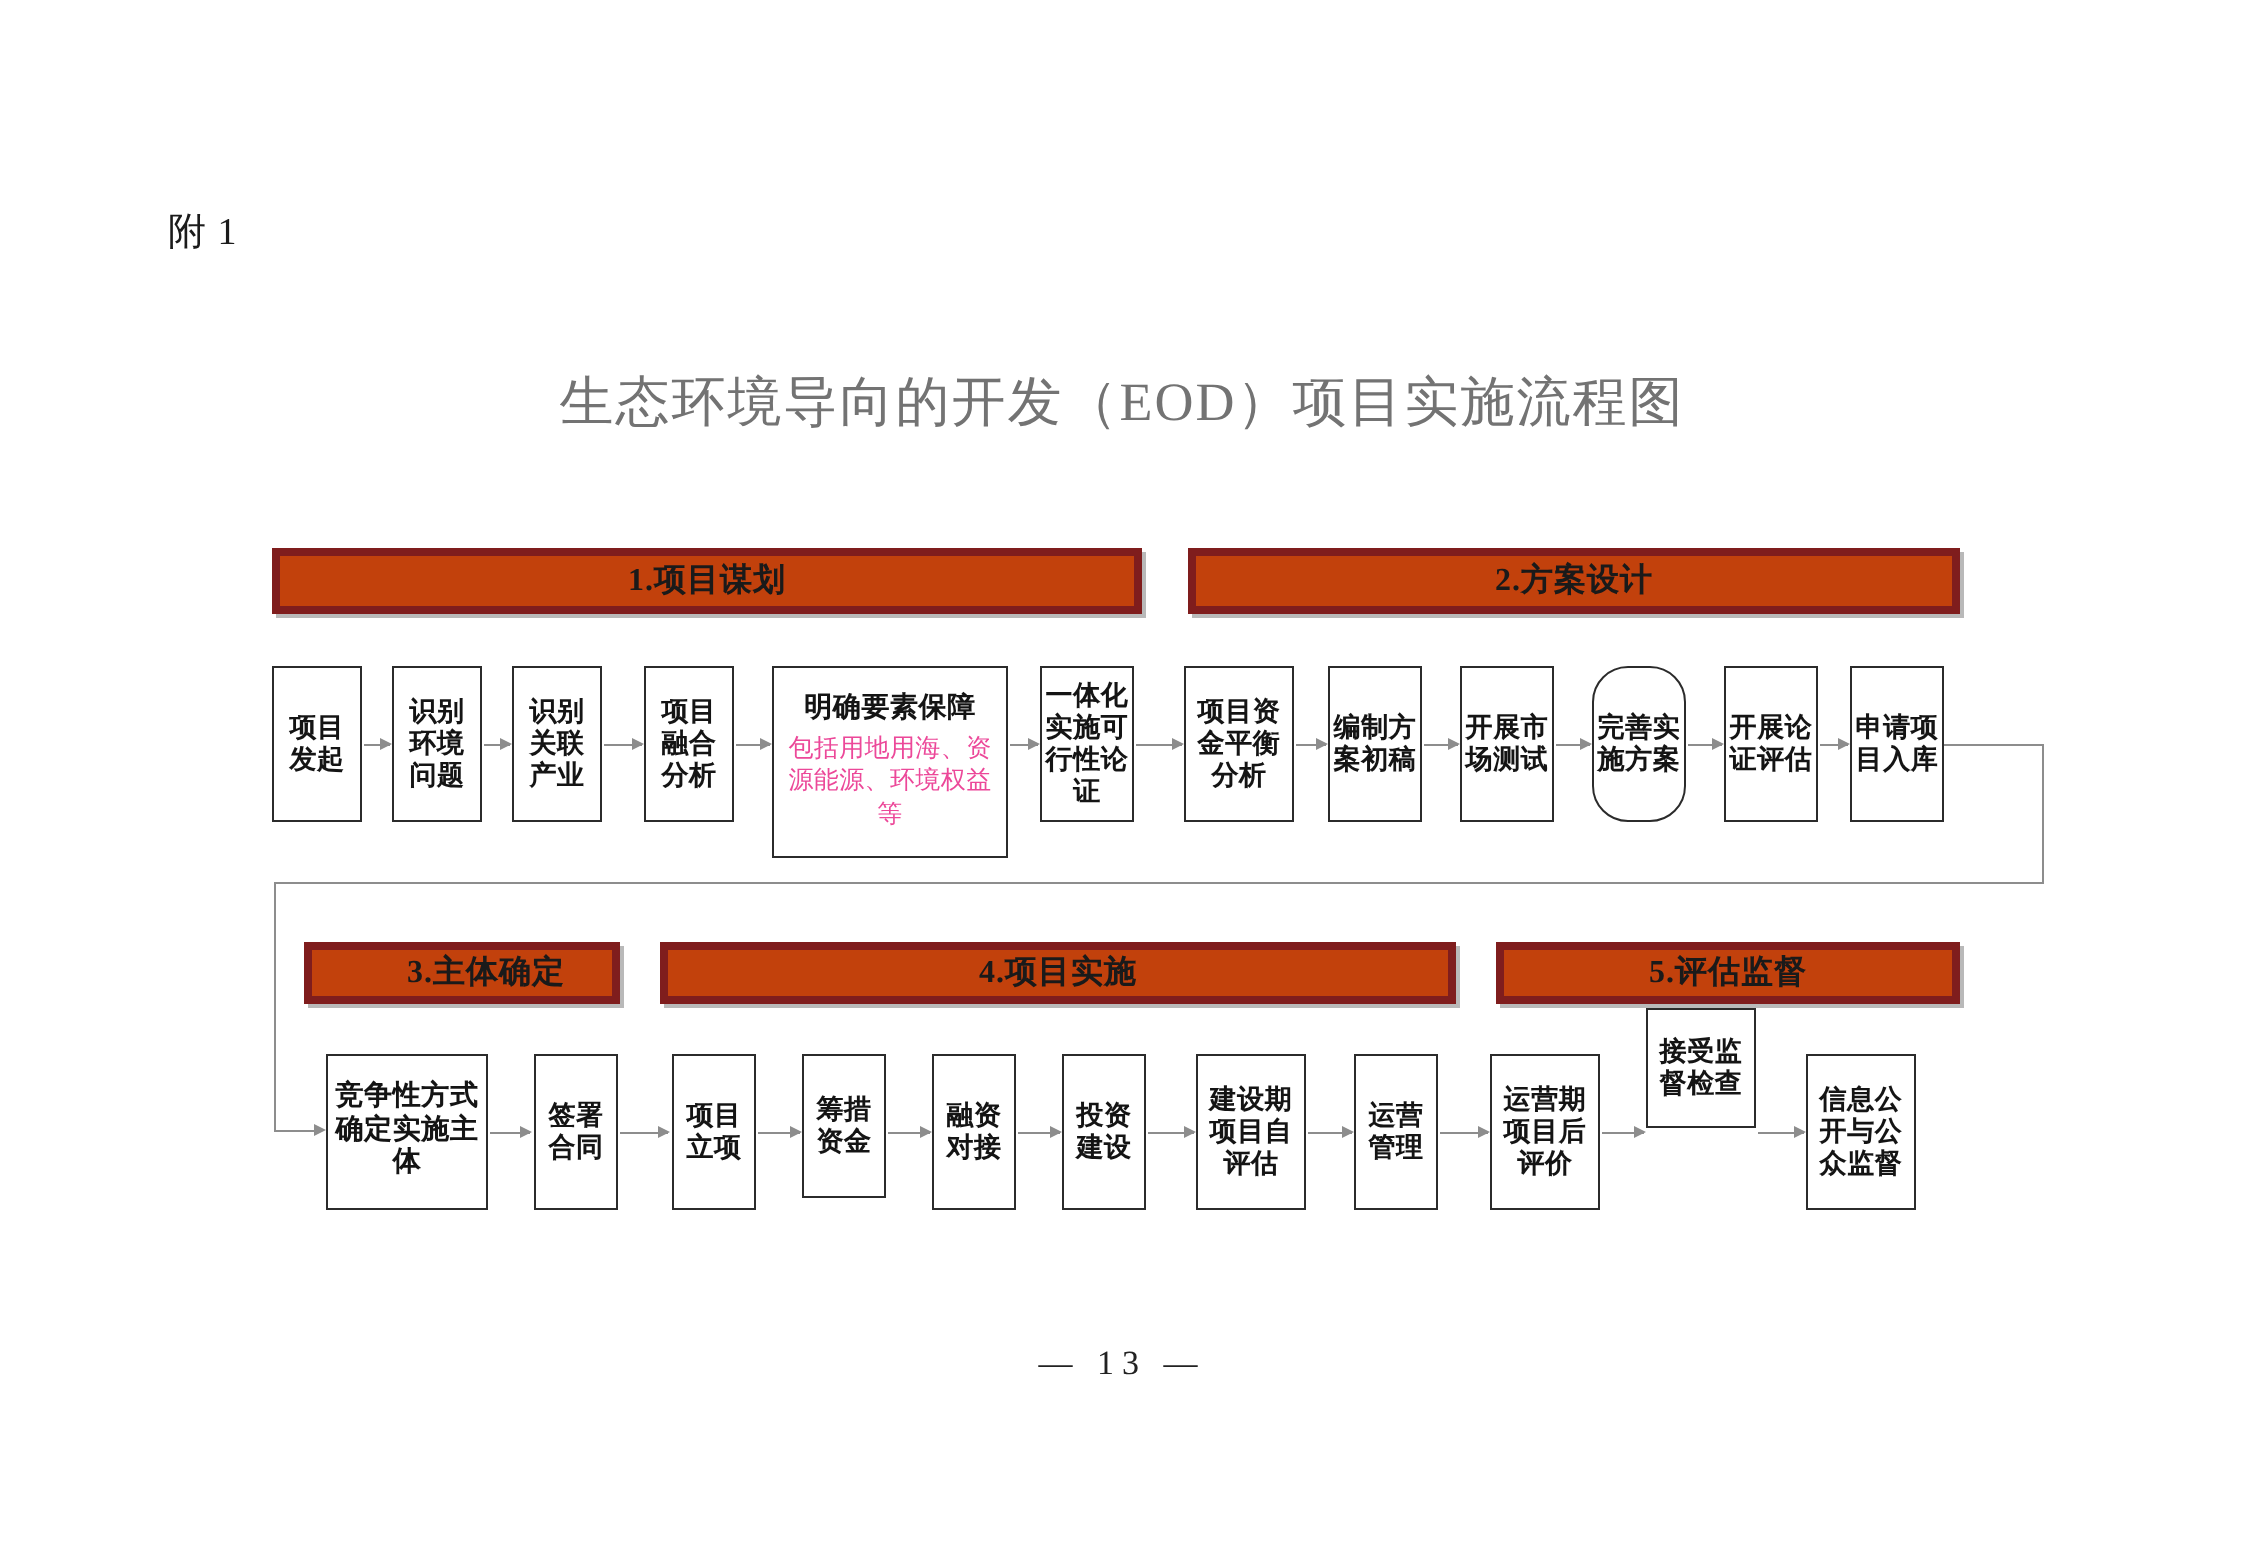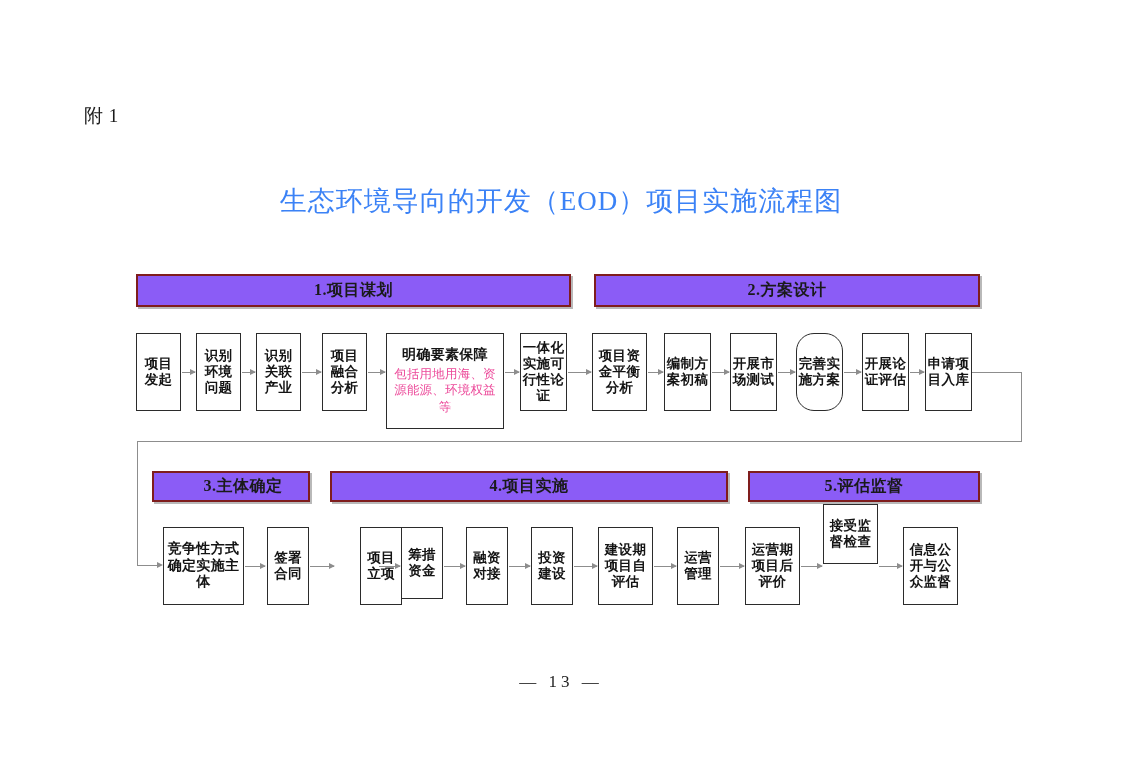--- a/index.html
+++ b/index.html
@@ -34,39 +34,39 @@
 
   
   .doc-title {
     position: absolute;
     left: 0;
     right: 0;
     top: 183px;
     text-align: center;
     font-size: 27px;
     font-family: "Liberation Serif", "DejaVu Serif", serif;
-    color: #3b82f6;
+    color: #737373;
     letter-spacing: 1px;
     white-space: nowrap;
   }
 
   
   .flow {
     position: absolute;
     left: 0;
     top: 0;
     width: 1122px;
     height: 784px;
   }
 
   
   .stage-bar {
     position: absolute;
-    background: #8b5cf6;
-    border: 2px solid #7f1d1d;
+    background: #c2410c;
+    border: 4px solid #7f1d1d;
     box-shadow: 2px 2px 0 #b9b9b9;
     display: flex;
     align-items: center;
     justify-content: center;
     font-size: 16px;
     font-family: "Liberation Serif", "DejaVu Serif", serif;
     font-weight: bold;
     color: #1a1a1a;
     letter-spacing: 0.5px;
     box-sizing: border-box;
@@ -223,21 +223,21 @@
     <div class="conn-seg conn-v" style="left:137px; top:441px; height:125px;"></div>
     <div class="conn-seg conn-h" style="left:137px; top:565px; width:21px;"></div>
     <div class="conn-arrow-head" style="left:157px; top:562px;"></div>
 
     <div class="node wide" style="left:163px; top:527px; width:81px; height:78px;">
       <span class="title">竞争性方式确定实施主体</span>
     </div>
     <div class="node" style="left:267px; top:527px; width:42px; height:78px;">
       <span class="title">签署合同</span>
     </div>
-    <div class="node" style="left:336px; top:527px; width:42px; height:78px;margin-left:24px;">
+    <div class="node" style="left:336px; top:527px; width:42px; height:78px;">
       <span class="title">项目立项</span>
     </div>
     <div class="node" style="left:401px; top:527px; width:42px; height:72px;">
       <span class="title">筹措资金</span>
     </div>
     <div class="node" style="left:466px; top:527px; width:42px; height:78px;">
       <span class="title">融资对接</span>
     </div>
     <div class="node" style="left:531px; top:527px; width:42px; height:78px;">
       <span class="title">投资建设</span>

